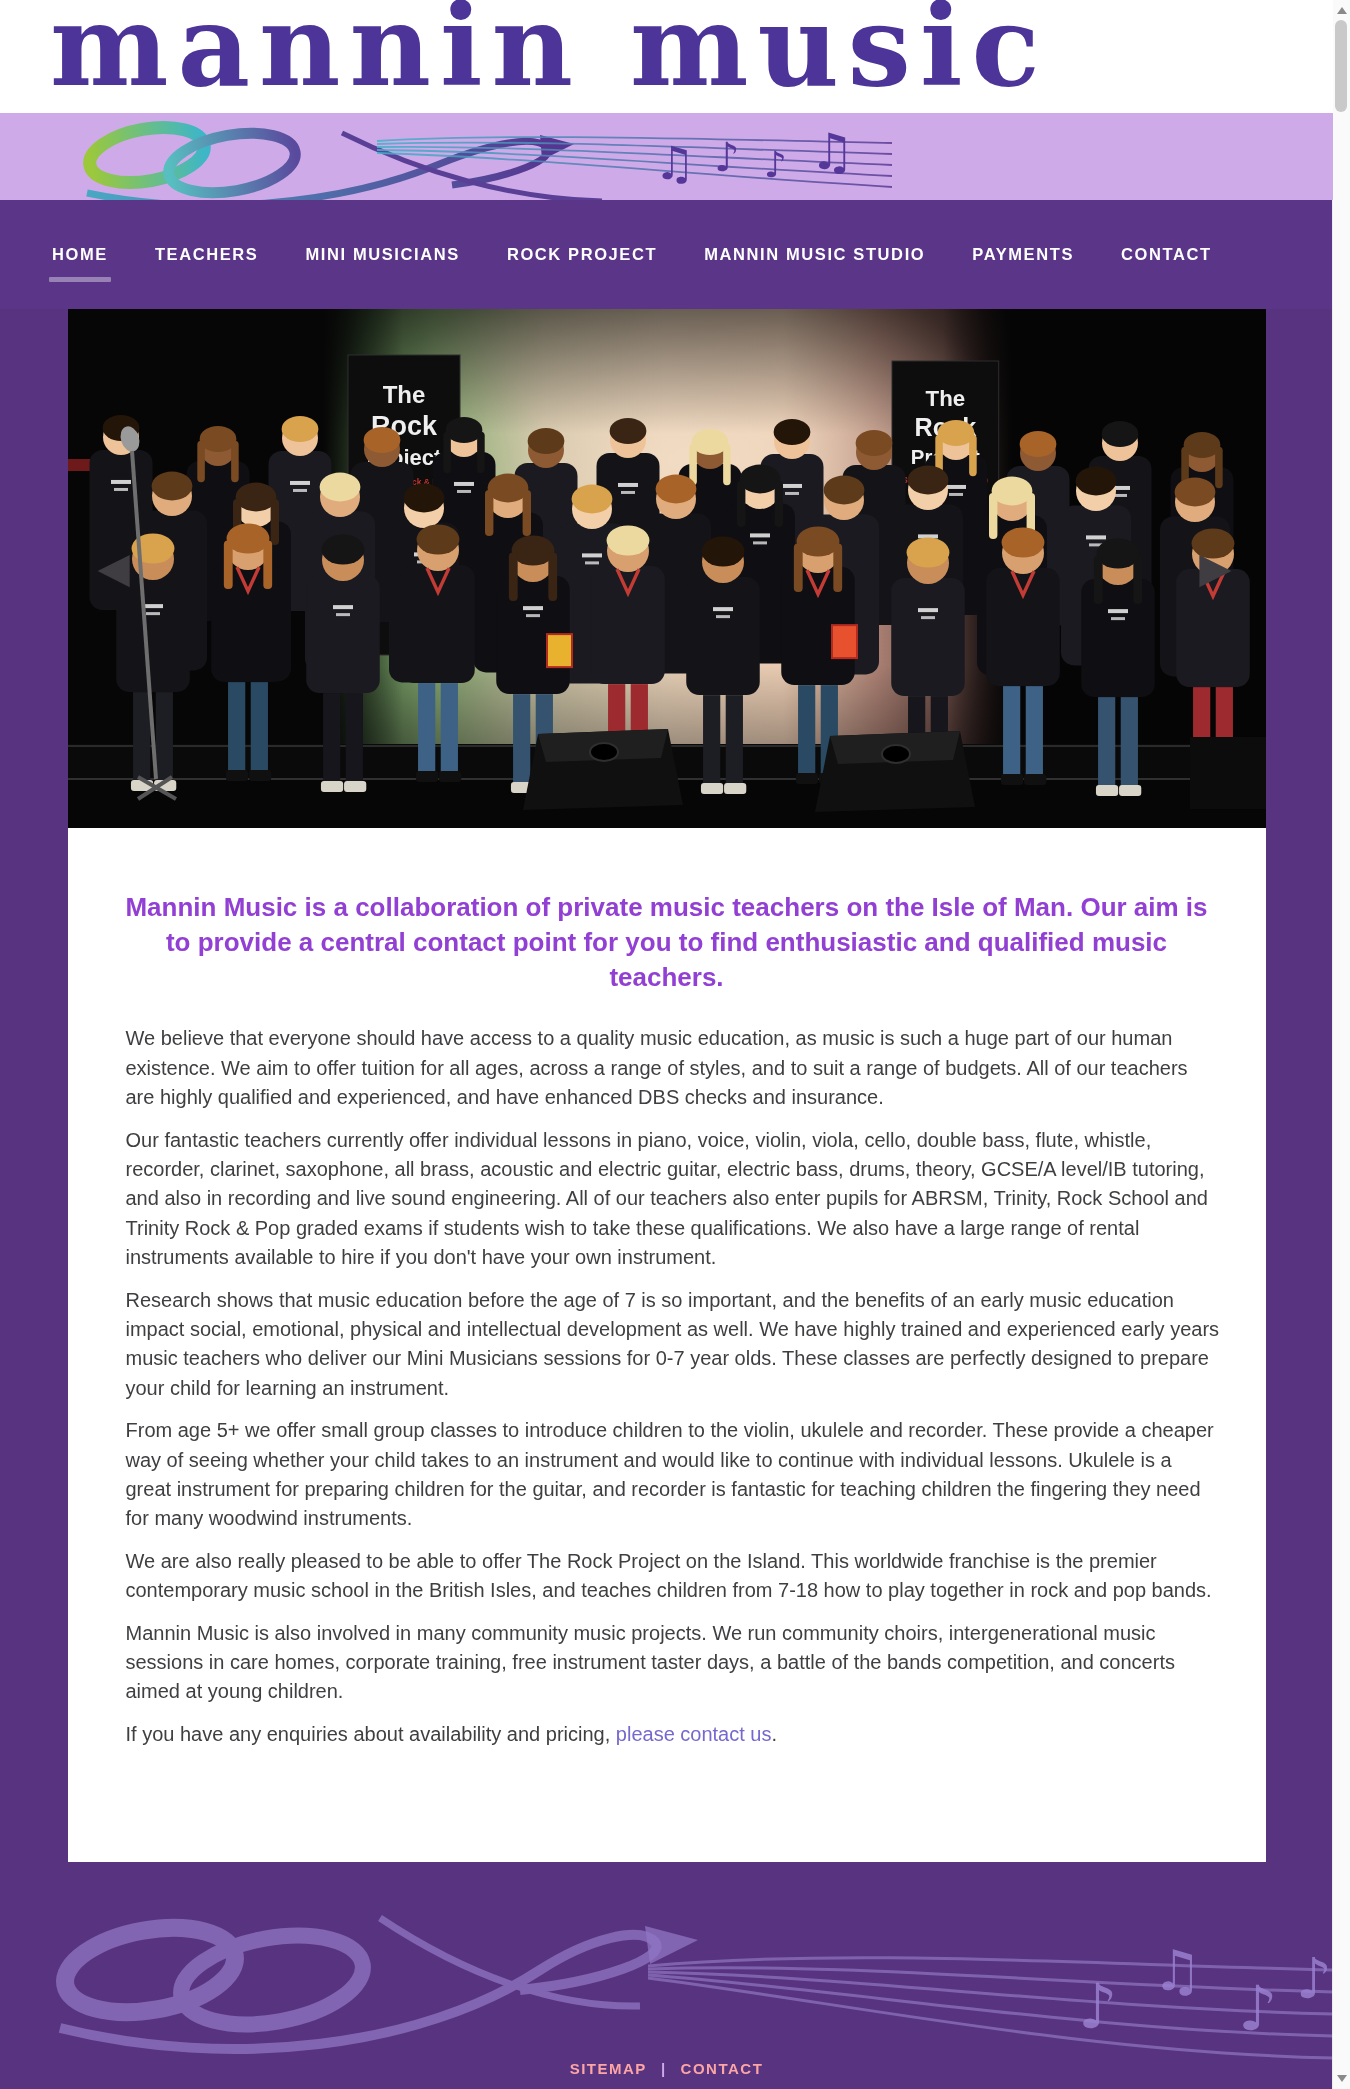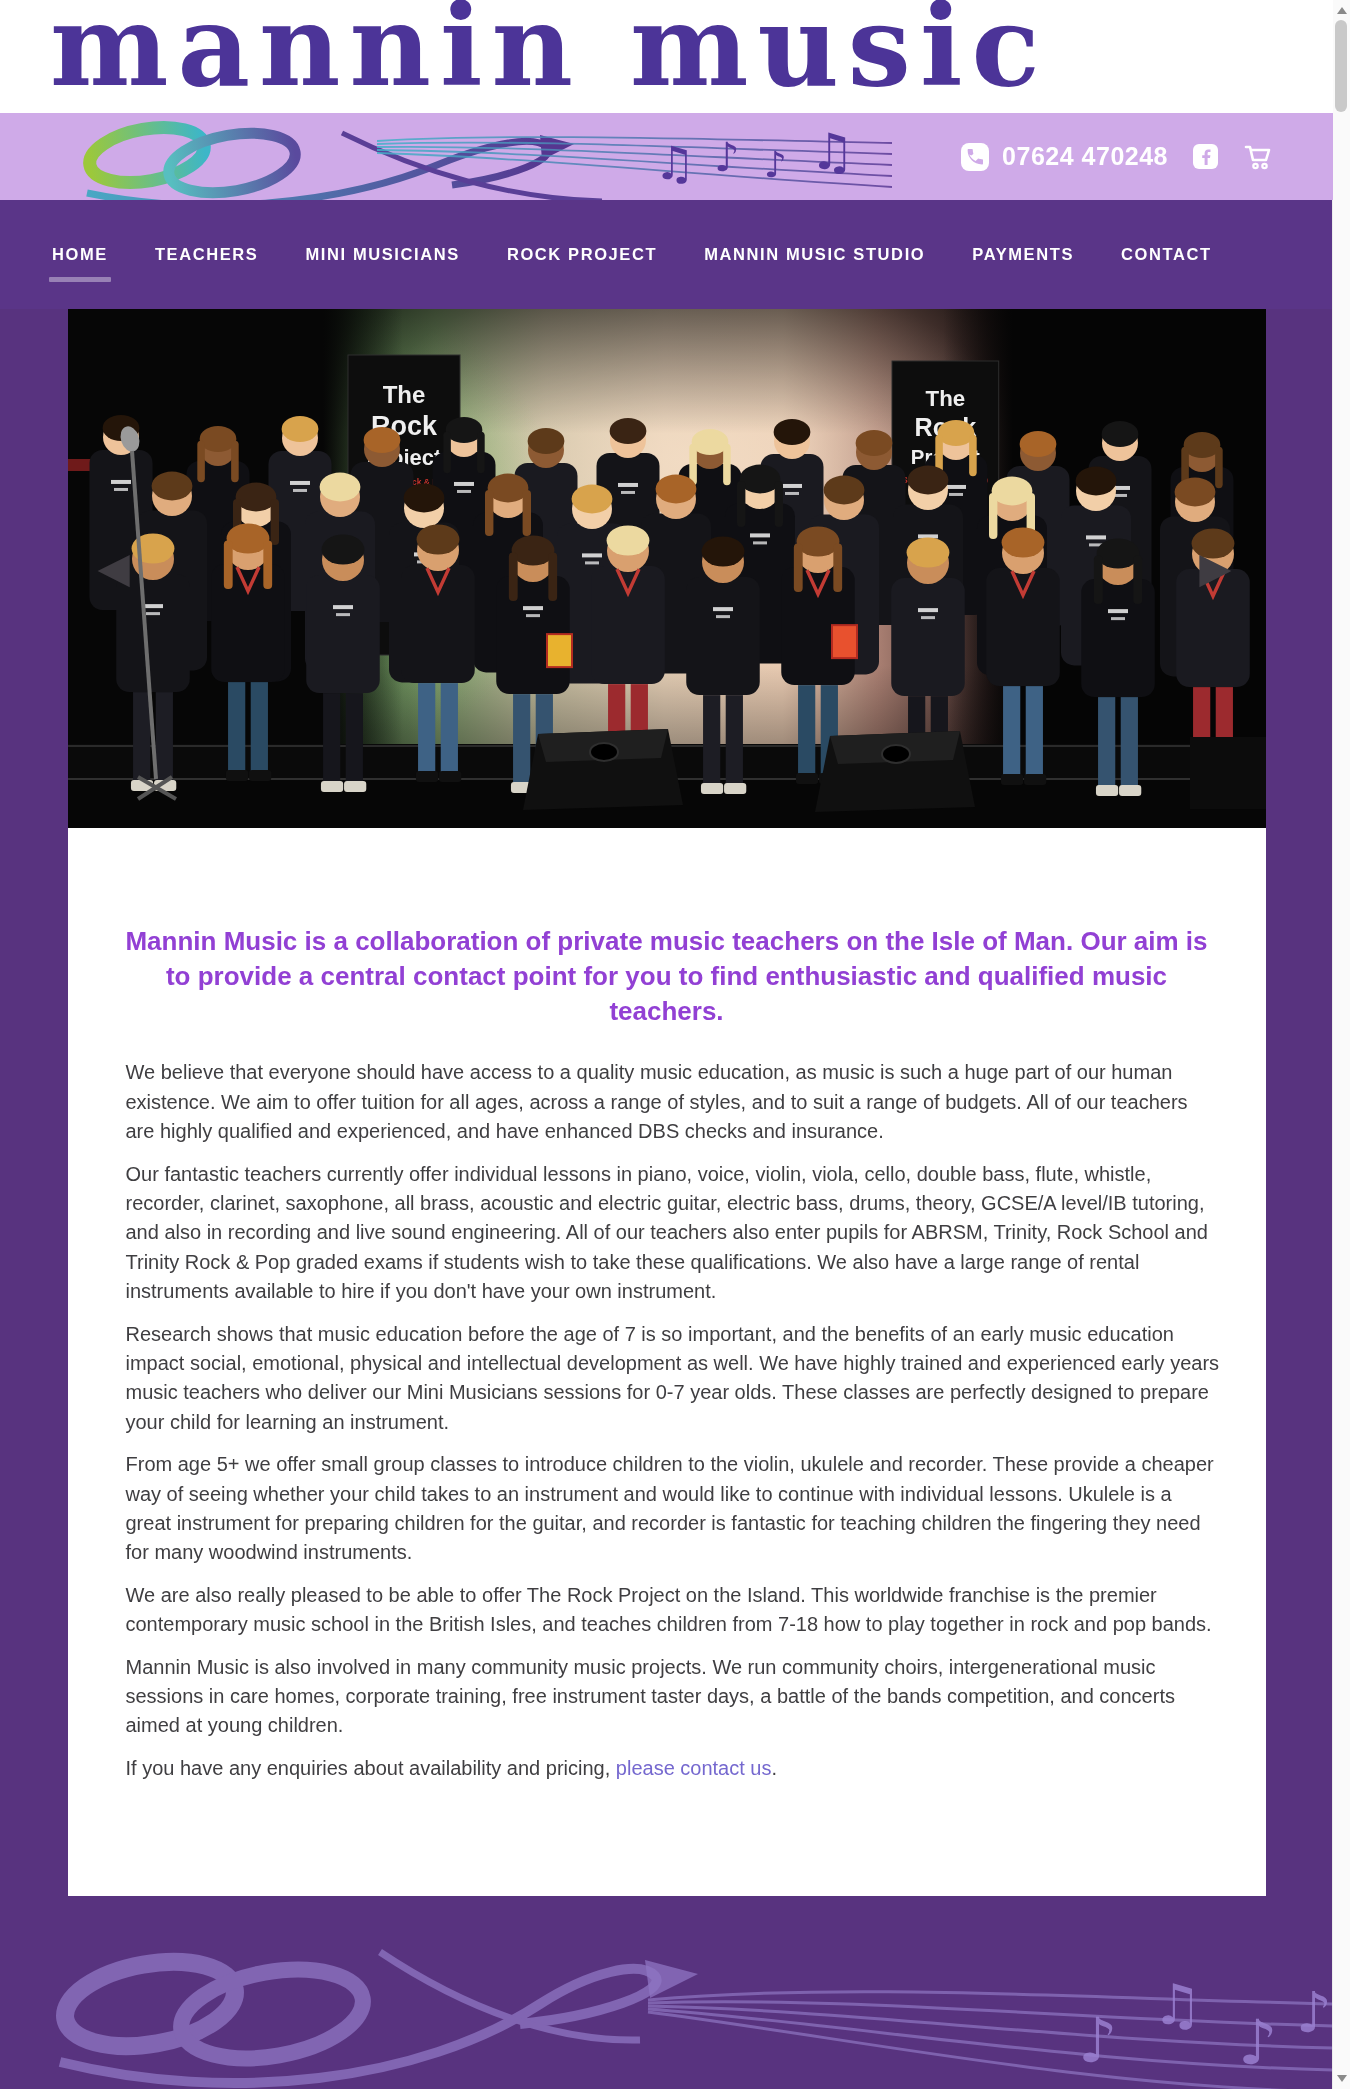--- a/index.html
+++ b/index.html
@@ -30,21 +30,21 @@
   
   .bg{background:#58337f;}
   .card{width:1198px;margin:0 auto;background:#ffffff;}
   .hero{position:relative;width:1198px;height:519px;background:#22c55e;}
   .hero svg{display:block;}
   .car-btn{position:absolute;top:234px;font-size:42px;line-height:1;color:#3f3c42;cursor:pointer;
            background:none;border:none;padding:4px;font-family:"DejaVu Sans",sans-serif;}
   .car-prev{left:26px;}
   .car-next{right:30px;}
 
-  .content{padding:96px 45px 100px 45px;border-radius:17px;}
+  .content{padding:62px 45px 100px 45px;border-radius:17px;}
   .heading{font-size:26px;line-height:1.34;color:#9240d4;font-weight:600;text-align:center;
            max-width:1090px;margin:0 auto 30px auto;}
   .para{font-size:20px;line-height:1.47;color:#3f3e41;margin:0 0 13px 13px;}
   .content-link{color:#7568cf;text-decoration:none;cursor:pointer;}
 
   
   .site-footer{position:relative;height:282px;overflow:hidden;}
   .fswoosh{position:absolute;left:0;top:16px;width:1333px;height:190px;}
   .flinks{position:absolute;left:0;right:0;top:198px;text-align:center;font-weight:700;font-size:15px;
           letter-spacing:1.5px;color:#cfa9e8;}
@@ -98,42 +98,20 @@
       <path d="M 335,28 C 480,20 650,26 850,30" fill="none" stroke="url(#lgTeal)" stroke-width="1.8" opacity=".85"></path>
       <path d="M 335,31 C 480,26 650,35 850,41" fill="none" stroke="url(#lgTeal)" stroke-width="1.8" opacity=".85"></path>
       <path d="M 335,34 C 480,32 650,44 850,52" fill="none" stroke="url(#lgTeal)" stroke-width="1.8" opacity=".85"></path>
       <path d="M 335,37 C 480,38 650,53 850,63" fill="none" stroke="url(#lgTeal)" stroke-width="1.8" opacity=".85"></path>
       <path d="M 335,40 C 480,44 650,62 850,74" fill="none" stroke="url(#lgTeal)" stroke-width="1.8" opacity=".85"></path>
       <text x="612" y="66" font-size="46" fill="#55379a" font-family="DejaVu Sans">♫</text>
       <text x="672" y="58" font-size="40" fill="#55379a" font-family="DejaVu Sans">♪</text>
       <text x="722" y="64" font-size="36" fill="#55379a" font-family="DejaVu Sans">♪</text>
       <text x="768" y="56" font-size="50" fill="#55379a" font-family="DejaVu Sans">♫</text>
     </svg>
-    <div class="topbar-right">
-      <a class="phone-link" href="#">
-        <svg class="sq-icon" width="30" height="30" viewBox="0 0 30 30">
-          <rect x="1" y="1" width="28" height="28" rx="8" fill="#ffffff"></rect>
-          <path d="M9.2 12.6c1.4 2.8 3.6 5 6.4 6.4l2.1-2.1c.3-.3.7-.4 1-.2 1 .3 2.2.5 3.3.5.6 0 1 .4 1 1v3.2c0 .6-.4 1-1 1C13.9 22.4 7.6 16.1 7.6 8c0-.6.4-1 1-1h3.2c.6 0 1 .4 1 1 0 1.2.2 2.3.5 3.3.1.3 0 .7-.2 1l-1.9 1.3z" fill="#cfaae8"></path>
-        </svg>
-        <span>07624 470248</span>
-      </a>
-      <a href="#">
-        <svg class="sq-icon" width="27" height="27" viewBox="0 0 27 27">
-          <rect x="1" y="1" width="25" height="25" rx="6" fill="#ffffff"></rect>
-          <path d="M15.6 22v-7h2.4l.4-2.8h-2.8v-1.8c0-.8.2-1.4 1.4-1.4h1.5V6.5c-.3 0-1.2-.1-2.2-.1-2.2 0-3.7 1.3-3.7 3.8v2h-2.4V15h2.4v7h3z" fill="#cfaae8"></path>
-        </svg>
-      </a>
-      <a href="#">
-        <svg class="sq-icon" width="32" height="30" viewBox="0 0 32 30">
-          <path d="M3 5 h4 l3 13 h13 l3 -10 H9" fill="none" stroke="#ffffff" stroke-width="2.6" stroke-linejoin="round" stroke-linecap="round"></path>
-          <circle cx="12.5" cy="24" r="2.2" fill="none" stroke="#ffffff" stroke-width="2.2"></circle>
-          <circle cx="21.5" cy="24" r="2.2" fill="none" stroke="#ffffff" stroke-width="2.2"></circle>
-        </svg>
-      </a>
-    </div>
   </div>
 
   <nav class="mainnav">
         <a class="nav-item active" href="#">HOME</a>
         <a class="nav-item" href="#">TEACHERS</a>
         <a class="nav-item" href="#">MINI MUSICIANS</a>
         <a class="nav-item" href="#">ROCK PROJECT</a>
         <a class="nav-item" href="#">MANNIN MUSIC STUDIO</a>
         <a class="nav-item" href="#">PAYMENTS</a>
         <a class="nav-item" href="#">CONTACT</a>

